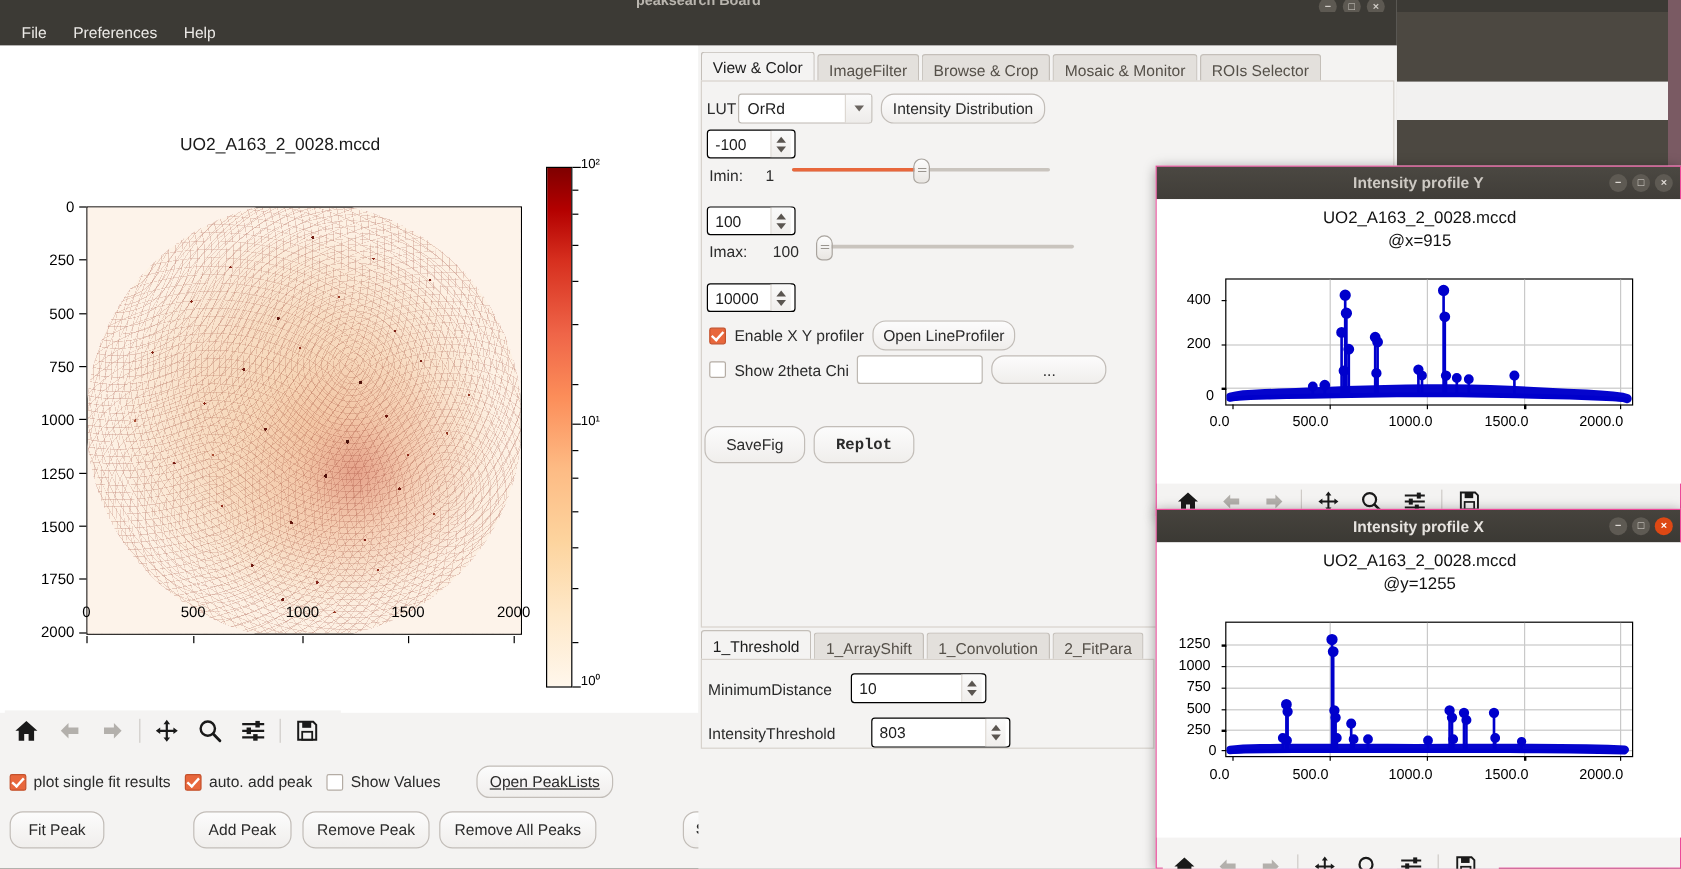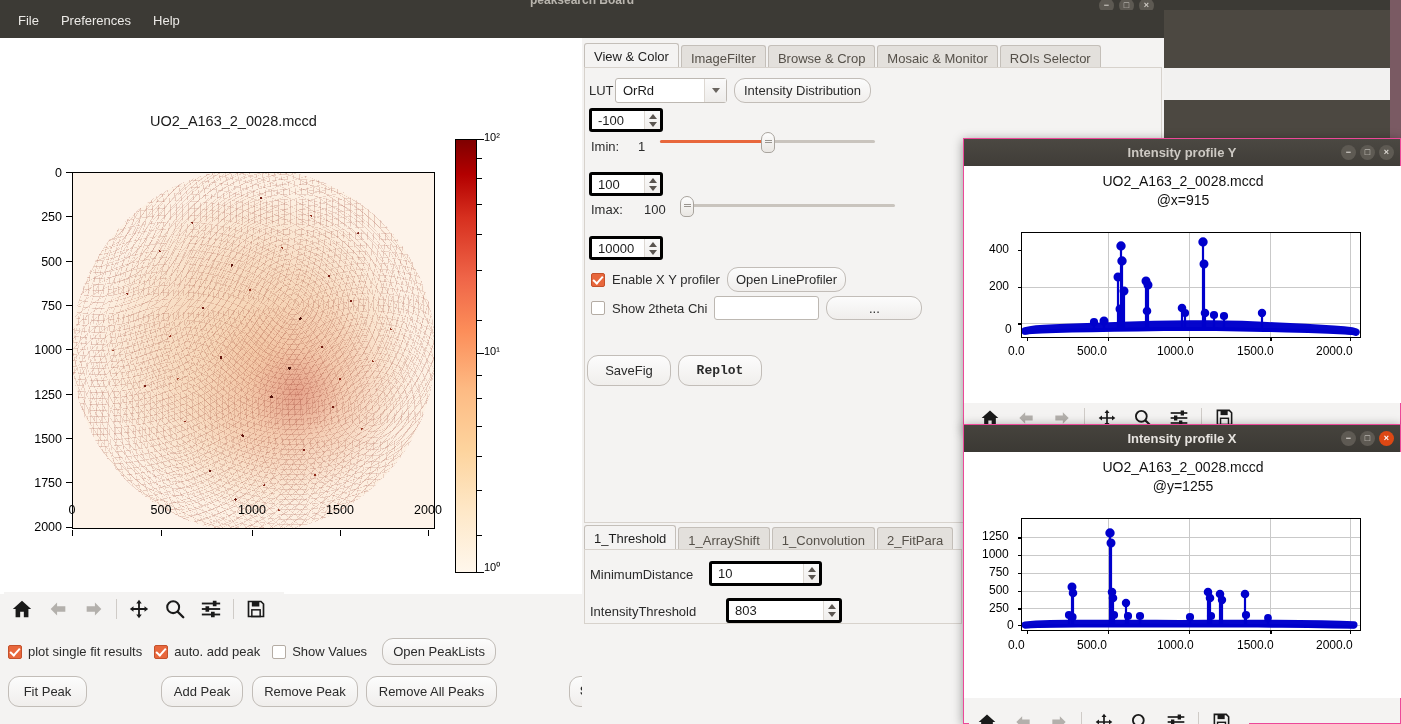--- a/index.html
+++ b/index.html
@@ -48,21 +48,21 @@
     width: 15px; height: 15px; border-radius: 50%;
     background: #5d5952;
     display: flex; align-items: center; justify-content: center;
     color: #d0ccc6; font-size: 9px; line-height: 1;
   }
 
   
   #menubar {
     position: absolute; left: 0; top: 10px; width: 1164px; height: 28px;
     background: #3c3a35;
-    display: flex; align-items: flex-start; padding-left: 10px; gap: 6px;
+    display: flex; align-items: flex-end; padding-left: 10px; gap: 6px;
   }
   #menubar .menu-item {
     color: #eceae7; font-size: 13px; padding: 3px 8px; cursor: default;
   }
 
   
   #leftplot {
     position: absolute; left: 0; top: 38px; width: 582px; height: 556px;
     background: #ffffff;
   }
@@ -211,21 +211,21 @@
   }
   .tab.active { background: #f4f3f2; color: #1c1c1c; padding-bottom: 6px; }
   .tabpage {
     position: absolute;
     background: #f4f3f2;
     border: 1px solid #d7d2cc;
   }
 
   .spin {
     display: inline-flex; align-items: stretch;
-    border: 3px solid #000000; border-radius: 3px; background: #fff;
+    border: 1px solid #000000; border-radius: 3px; background: #fff;
     height: 24px;
   }
   .spin input {
     border: none; outline: none; background: transparent;
     font-size: 13px; color: #1c1c1c; padding: 0 4px 0 6px;
     font-family: "Liberation Sans", sans-serif;
   }
   .spin .arrows {
     width: 17px; border-left: 1px solid #ddd8d2;
     display: flex; flex-direction: column; align-items: center; justify-content: center;
@@ -461,21 +461,21 @@
         <span>plot single fit results</span>
       </div>
       <div class="chk-row">
         <span class="chk on"></span>
         <span>auto. add peak</span>
       </div>
       <div class="chk-row">
         <span class="chk"></span>
         <span>Show Values</span>
       </div>
-      <button class="btn" style="margin-left:3px;">Open PeakLists</button>
+      <button class="btn" style="margin-left:18px;text-decoration:underline;">Open PeakLists</button>
     </div>
 
     <button class="btn" style="position:absolute; left:8px; top:676px; width:79px; height:31px;">Fit Peak</button>
     <button class="btn" style="position:absolute; left:161px; top:676px; width:82px; height:31px;">Add Peak</button>
     <button class="btn" style="position:absolute; left:252px; top:676px; width:106px; height:31px;">Remove Peak</button>
     <button class="btn" style="position:absolute; left:366px; top:676px; width:131px; height:31px;">Remove All Peaks</button>
 
     <button class="btn mono" style="position:absolute; left:569px; top:676px; width:136px; height:31px;">Search All Peaks</button>
     <button class="btn" style="position:absolute; left:713px; top:676px; width:109px; height:31px; overflow:hidden;">Save PeakListc</button>
     <button class="btn" style="position:absolute; left:838px; top:680px; width:150px; height:32px; overflow:hidden; text-align:left;">Save ROIs from Pe</button>

